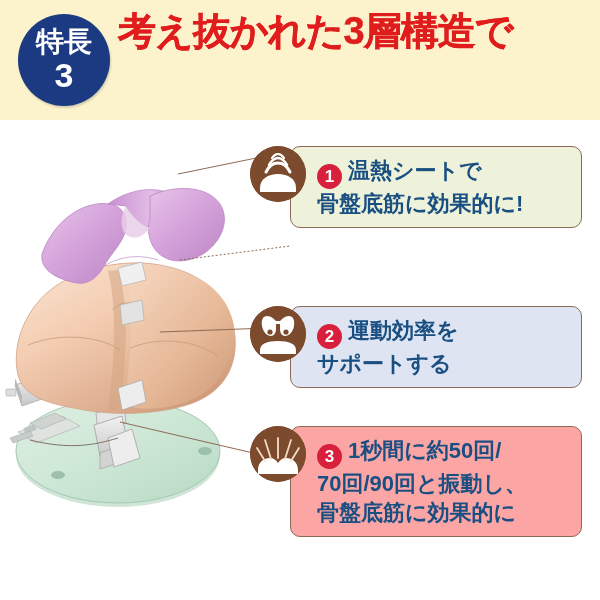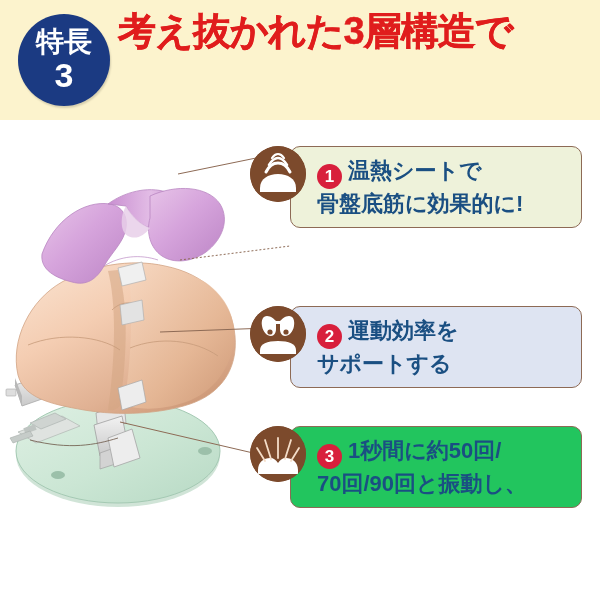--- a/index.html
+++ b/index.html
@@ -165,21 +165,21 @@
     color: #1a4f82;
     font-weight: bold;
     font-size: 22px;
     white-space: nowrap;
   }
 
   #callout-3 { left: 250px; top: 306px; }
   #callout-3 .callout-box { background: #dee4f2; width: 292px; }
 
   #callout-4 { left: 250px; top: 426px; }
-  #callout-4 .callout-box { background: #22c55e; width: 292px; }
+  #callout-4 .callout-box { background: #fca5a5; width: 292px; }
 </style>
 </head>
 <body>
 
 <div id="stage">
 
   <div id="header-band">
 
     <div id="feature-badge">
       <span class="badge-label">特長</span>
@@ -347,17 +347,18 @@
           <line x1="41" y1="35" x2="49" y2="22"></line>
         </g>
       </svg>
     </div>
     <div class="callout-box">
       <div class="callout-text">
         <span class="tline">
           <span class="num-circle">3</span><span>1秒間に約50回/</span>
         </span>
         <span class="tline">70回/90回と振動し、</span>
+        <span class="tline">骨盤底筋に効果的に</span>
       </div>
     </div>
   </div>
 
 </div>
 
 </body></html>

